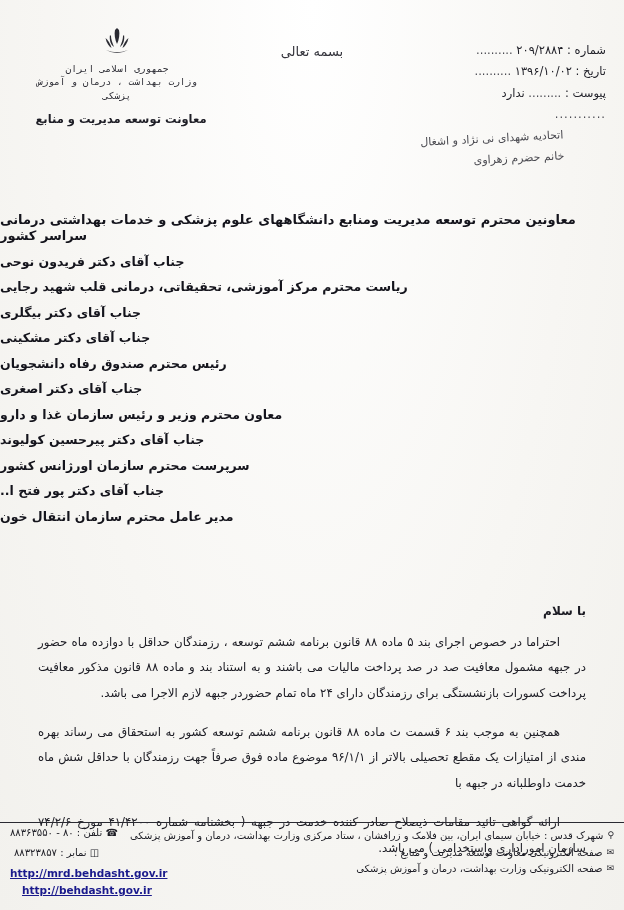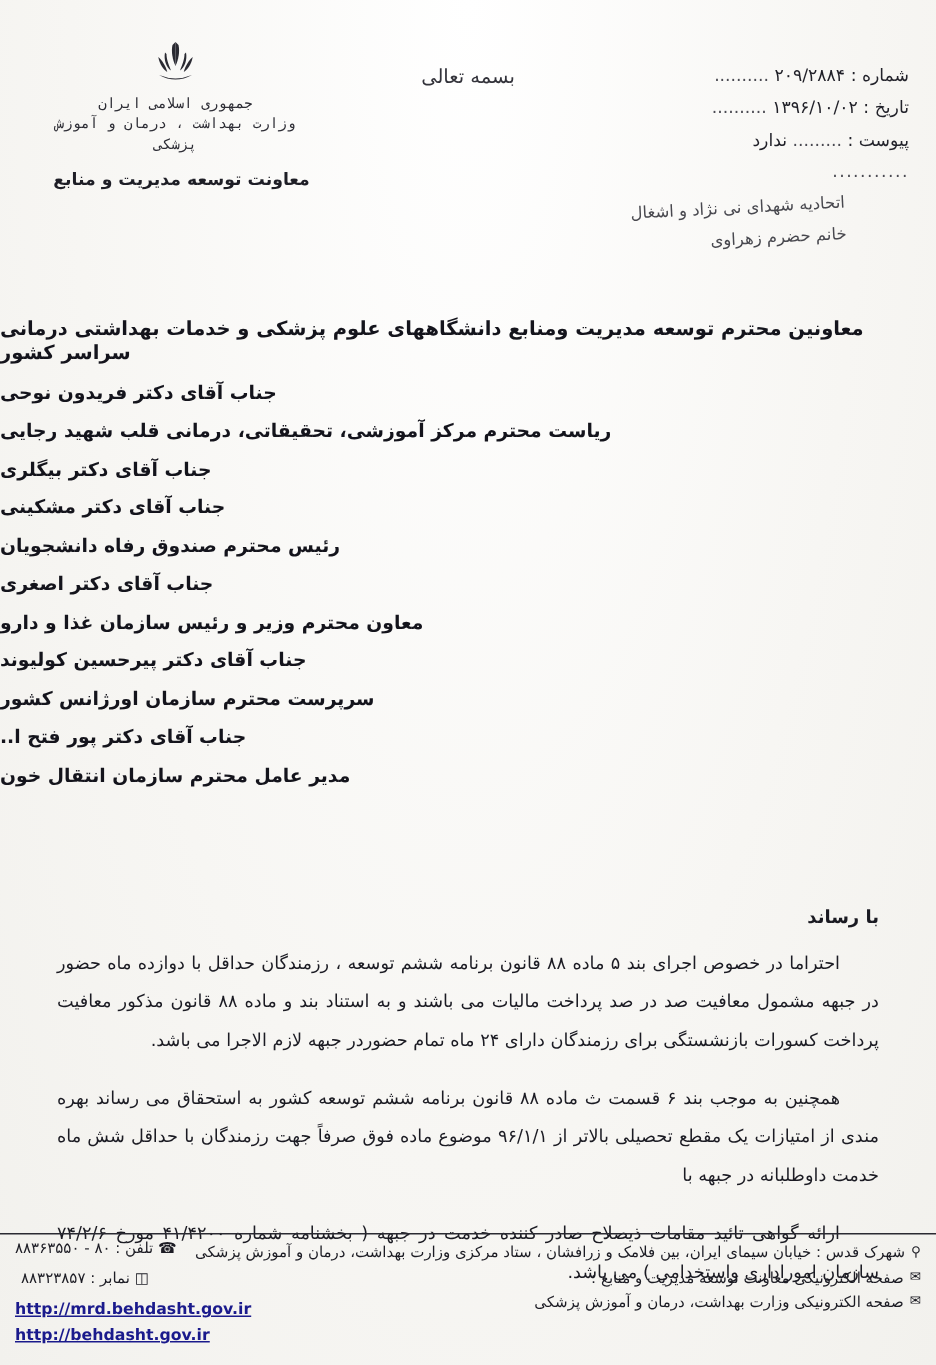--- a/index.html
+++ b/index.html
@@ -226,21 +226,21 @@
   }
   .f-url1 {
     position: absolute;
     left: 10px;
     top: 44px;
     font-size: 10.5px;
     font-weight: bold;
   }
   .f-url2 {
     position: absolute;
-    left: 10px;
+    left: 22px;
     top: 61px;
     font-size: 10.5px;
     font-weight: bold;
     text-align: right;
   }
   .f-phone {
     position: absolute;
     left: 10px;
     top: 4px;
     font-size: 10px;
@@ -315,21 +315,21 @@
     <div class="line">جناب آقای دکتر اصغری</div>
     <div class="line">معاون محترم وزیر و رئیس سازمان غذا و دارو</div>
     <div class="line">جناب آقای دکتر پیرحسین کولیوند</div>
     <div class="line">سرپرست محترم سازمان اورژانس کشور</div>
     <div class="line">جناب آقای دکتر پور فتح ا..</div>
     <div class="line">مدیر عامل محترم سازمان انتقال خون</div>
   </div>
 
 
   <div class="body-block">
-    <div class="salutation">با رساند</div>
+    <div class="salutation">با سلام</div>
     <div class="para">احتراما در خصوص اجرای بند ۵ ماده ۸۸ قانون برنامه ششم توسعه ، رزمندگان حداقل با دوازده ماه حضور در جبهه مشمول معافیت صد در صد پرداخت مالیات می باشند و به استناد بند و ماده ۸۸ قانون مذکور معافیت پرداخت کسورات بازنشستگی برای رزمندگان دارای ۲۴ ماه تمام حضوردر جبهه لازم الاجرا می باشد.</div>
     <div class="para">همچنین به موجب بند ۶ قسمت ث ماده ۸۸ قانون برنامه ششم توسعه کشور به استحقاق می رساند بهره مندی از امتیازات یک مقطع تحصیلی بالاتر از ۹۶/۱/۱ موضوع ماده فوق صرفاً جهت رزمندگان با حداقل شش ماه خدمت داوطلبانه در جبهه با</div>
     <div class="para">ارائه گواهی تائید مقامات ذیصلاح صادر کننده خدمت در جبهه ( بخشنامه شماره ۴۱/۴۲۰۰ مورخ ۷۴/۲/۶ سازمان اموراداری واستخدامی ) می باشد.</div>
   </div>
 
   <div class="footer">
     <div class="footer-rows">
       <div class="f-row">
         <span class="f-ico">⚲</span>
         <span class="f-txt">شهرک قدس : خیابان سیمای ایران، بین فلامک و زرافشان ، ستاد مرکزی وزارت بهداشت، درمان و آموزش پزشکی</span>

